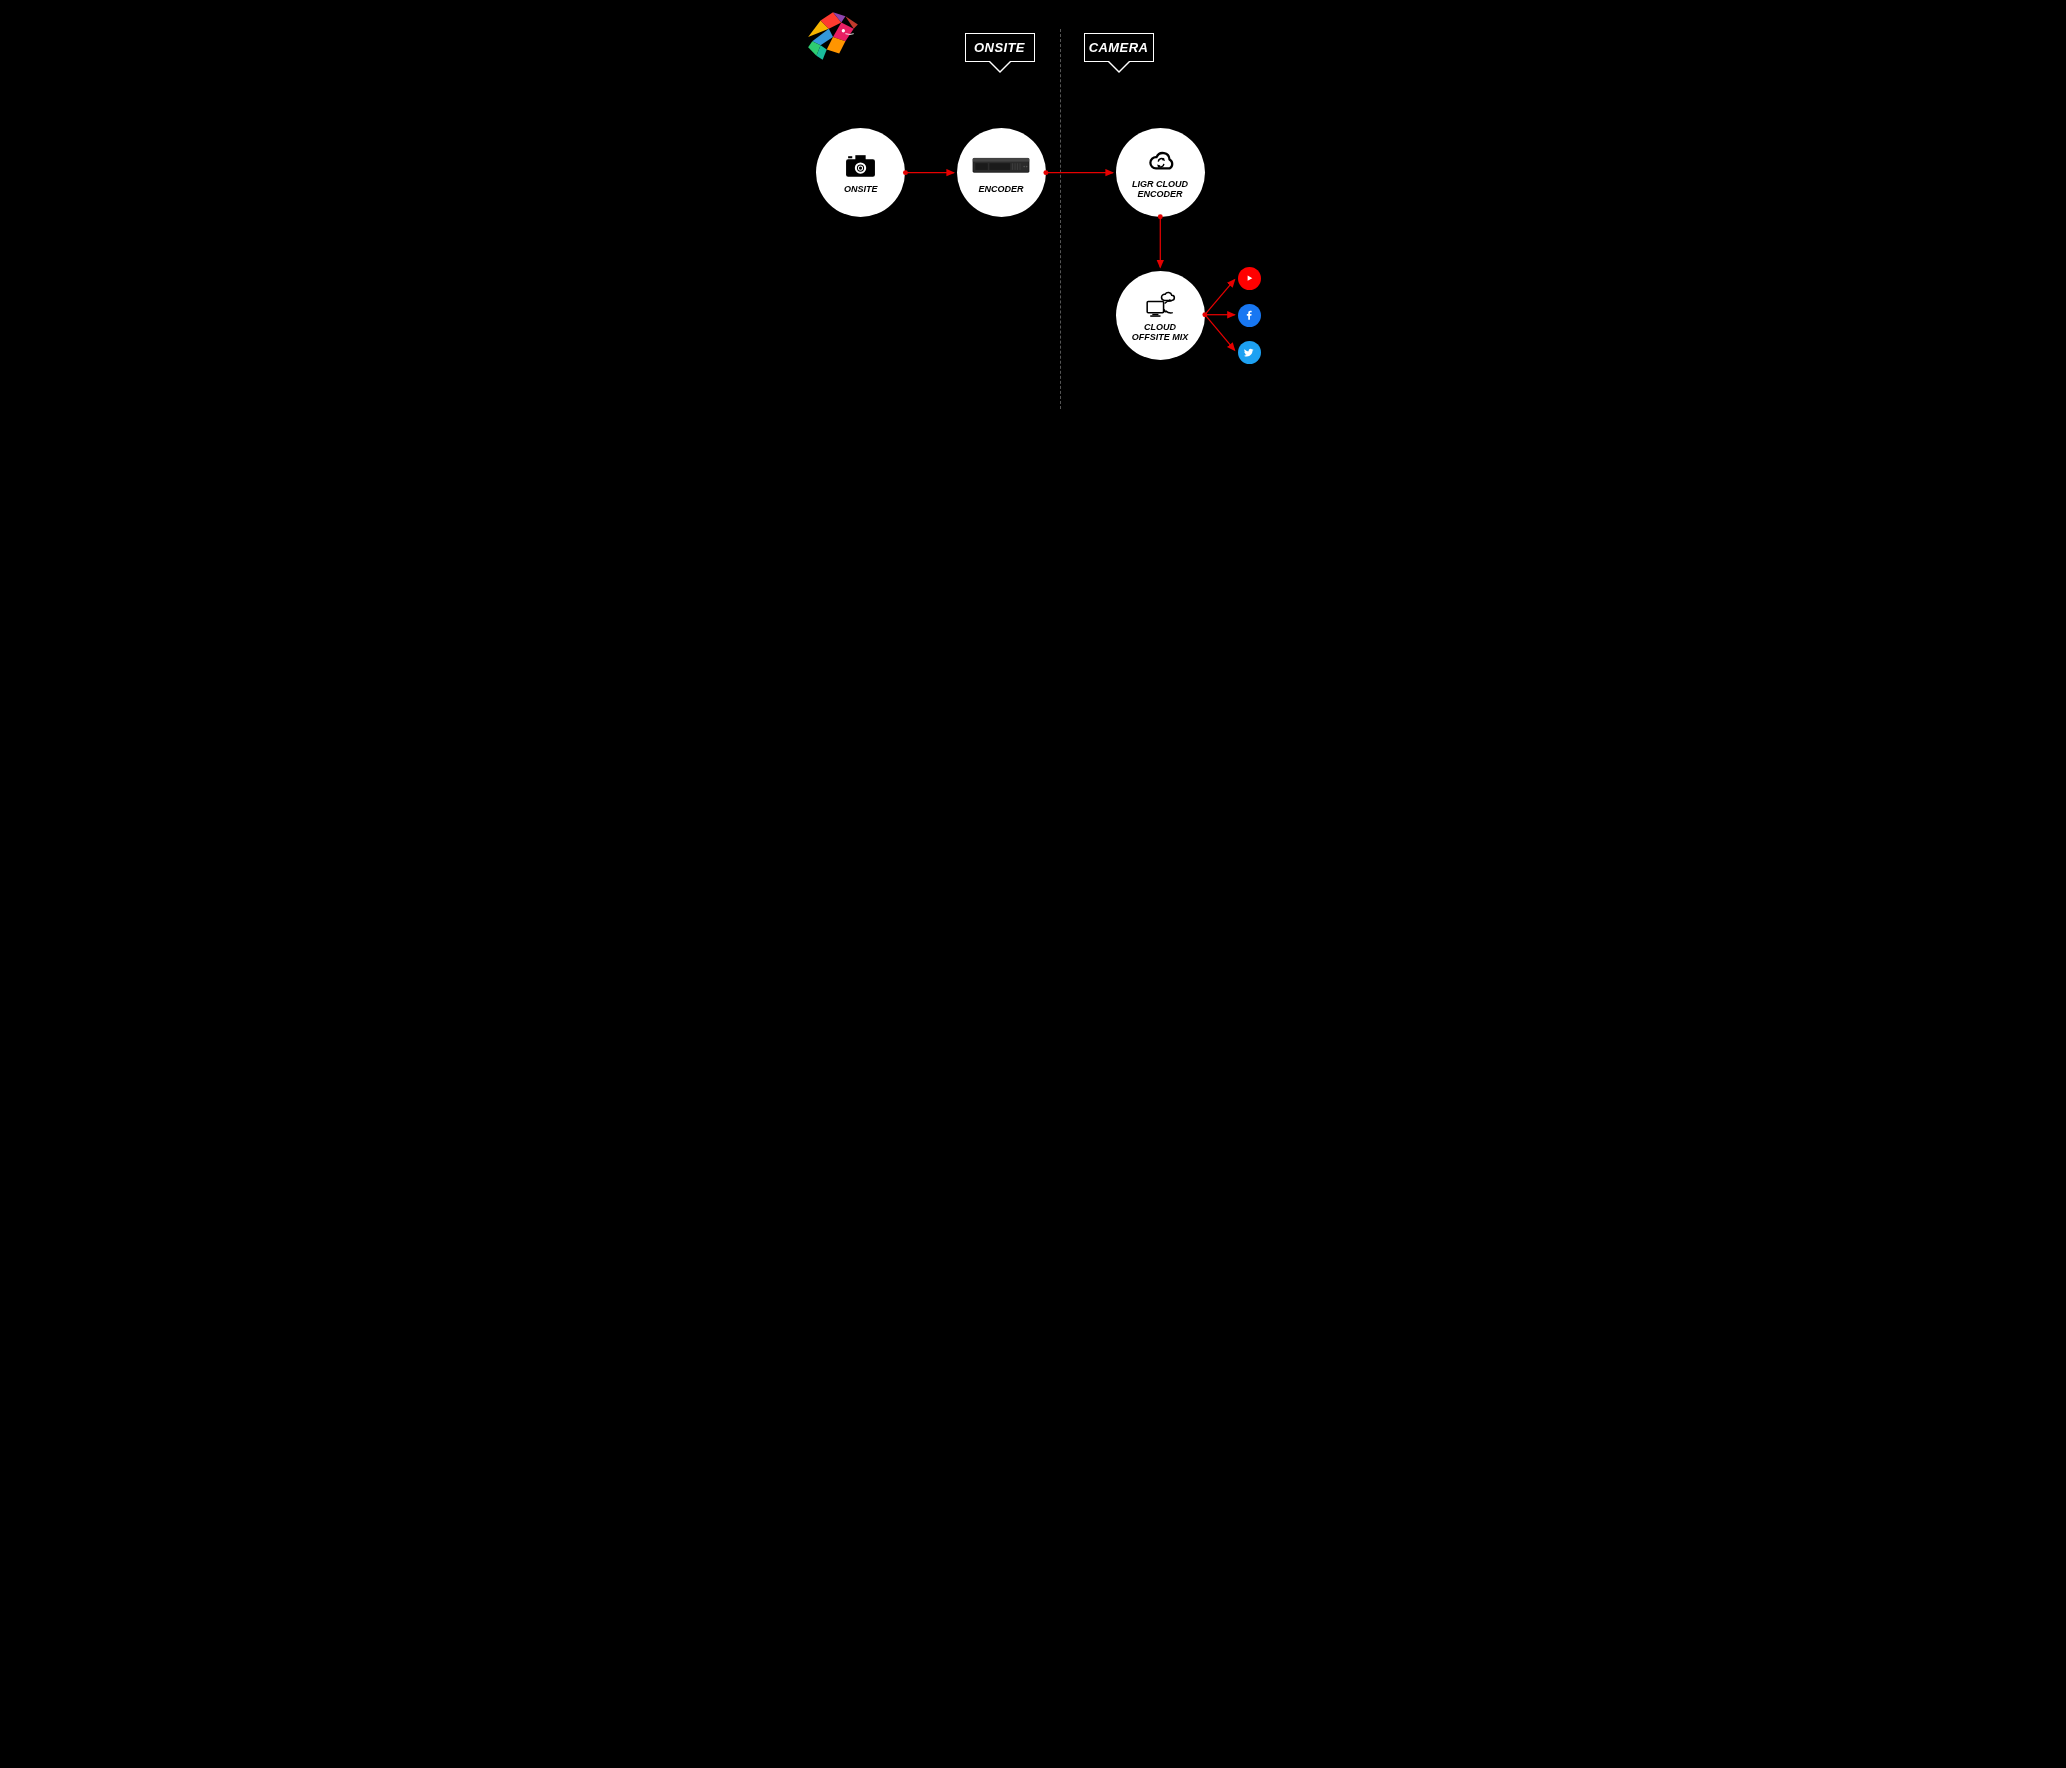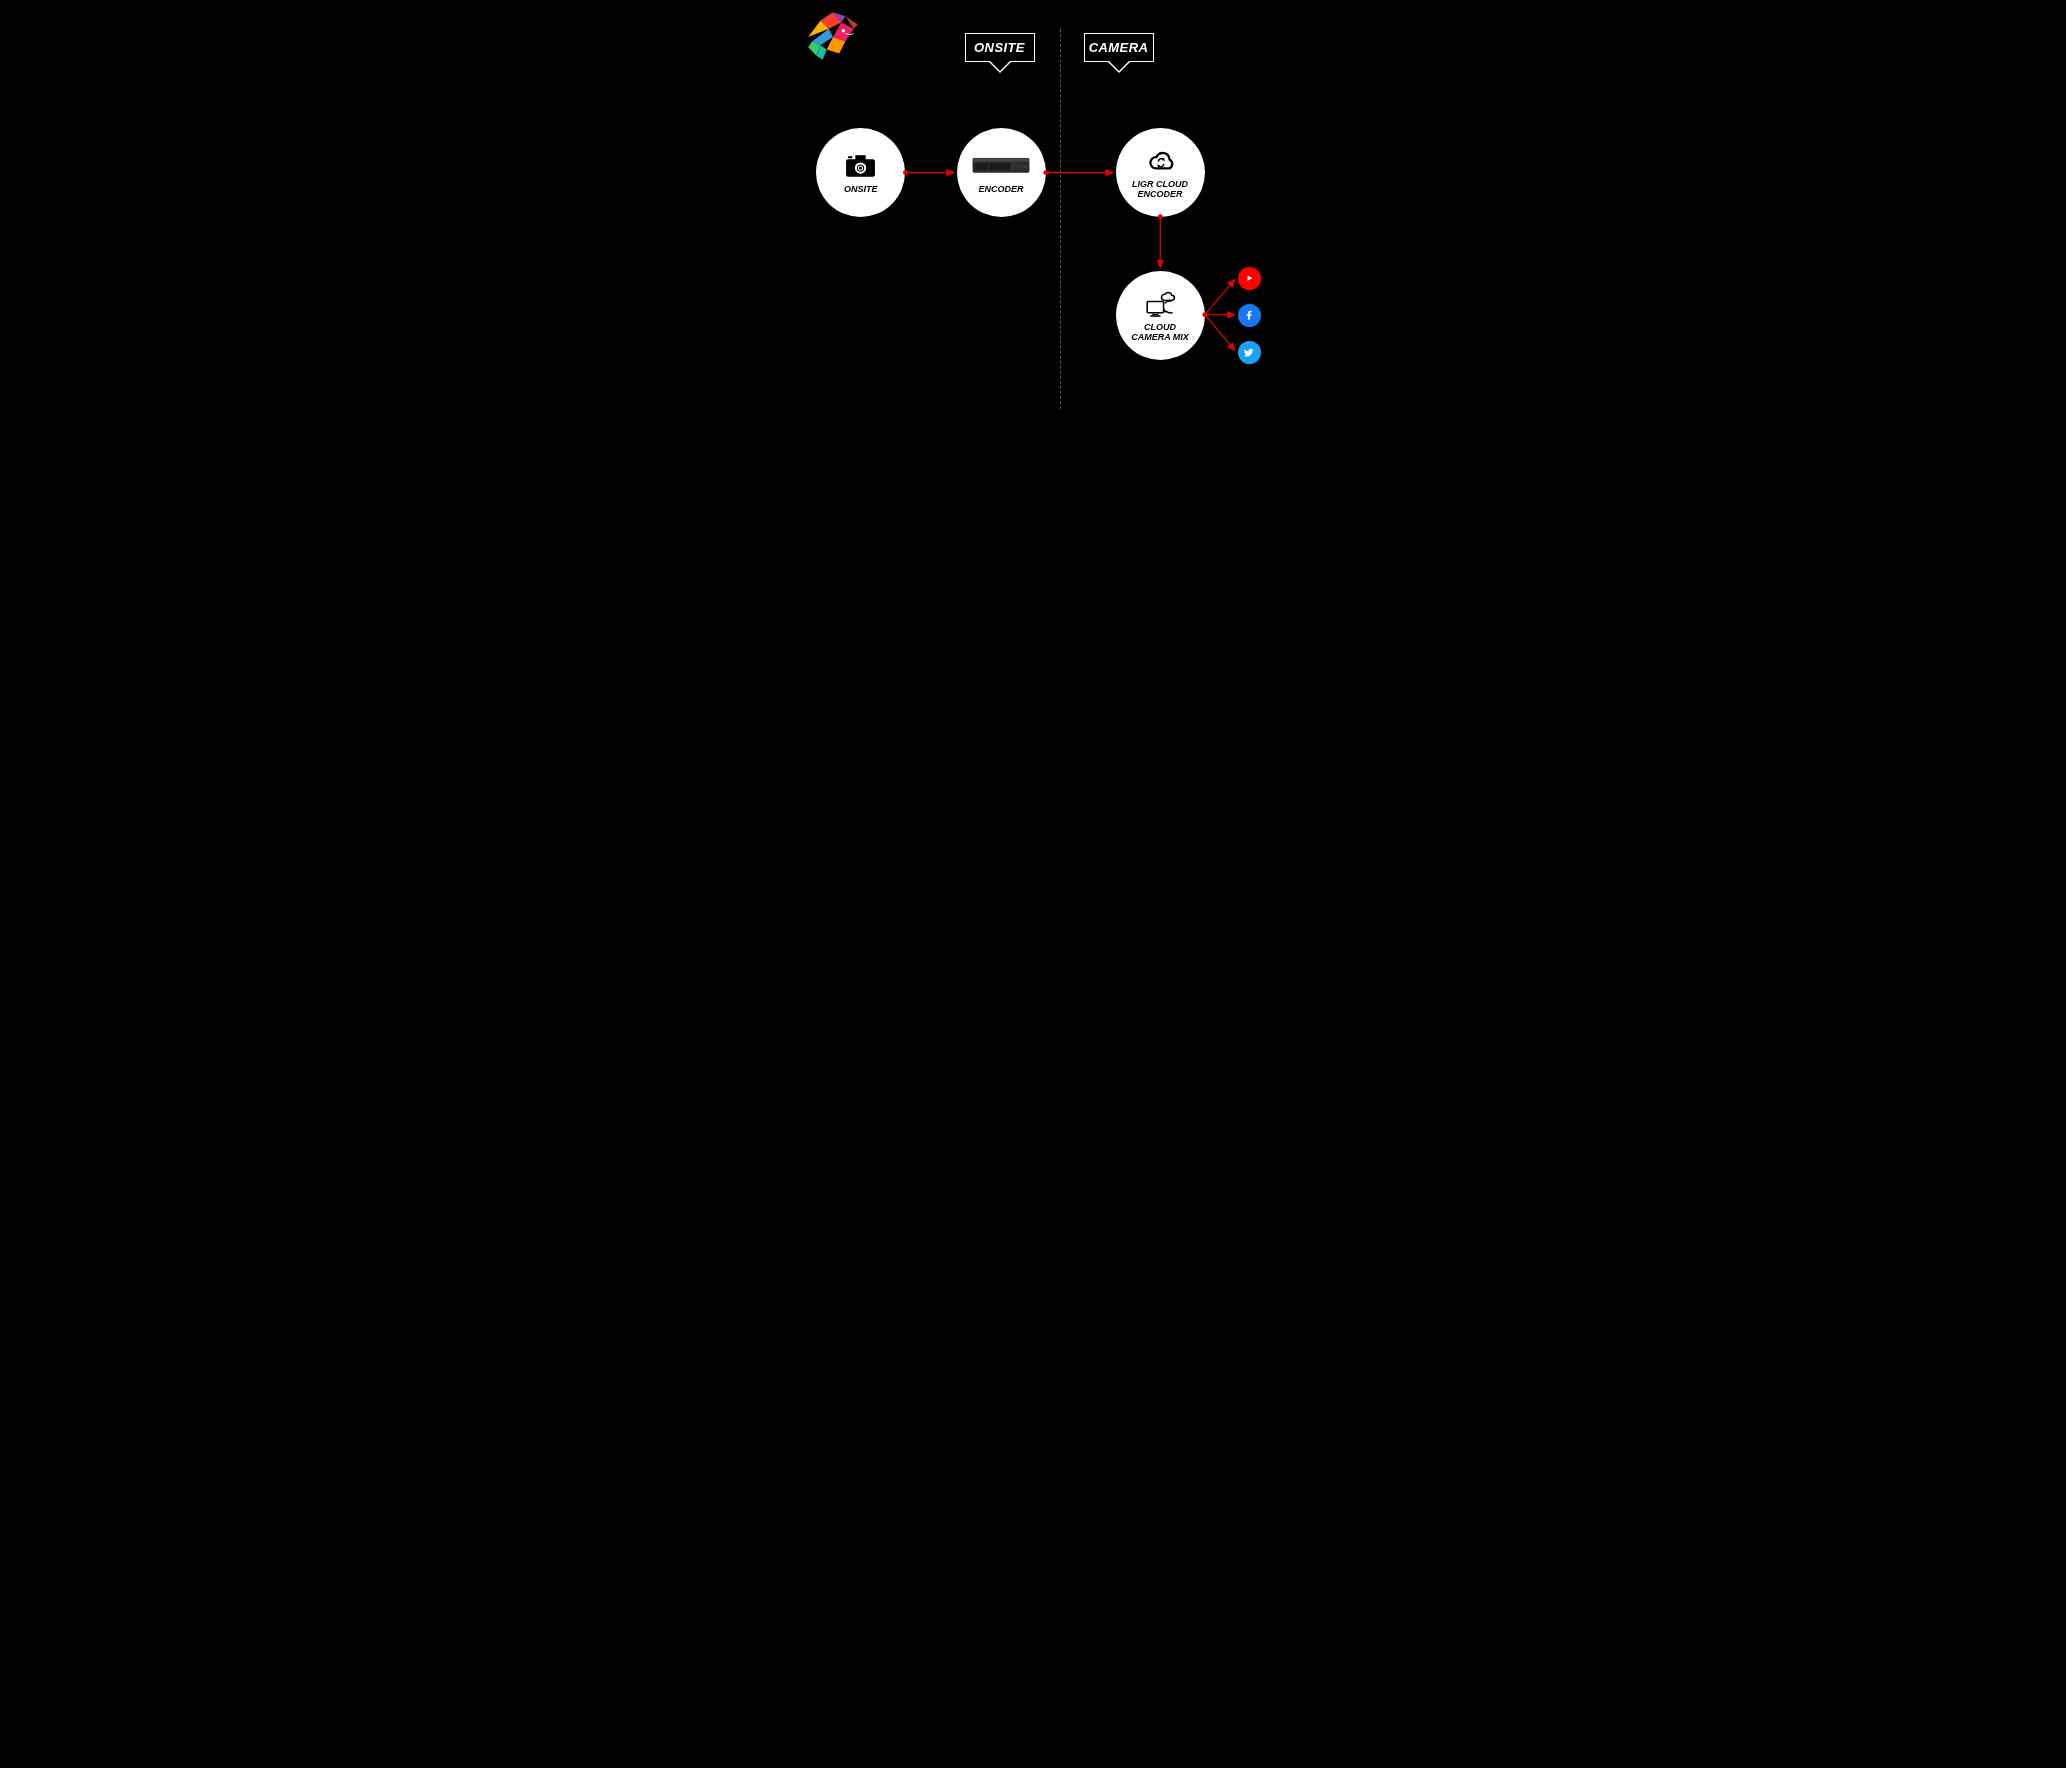--- a/index.html
+++ b/index.html
@@ -199,21 +199,21 @@
         <rect x="14" y="26" width="32" height="22" rx="2" fill="none" stroke="#000" stroke-width="3"></rect>
         <rect x="24" y="50" width="12" height="3" fill="#000"></rect>
         <rect x="20" y="53" width="20" height="3" fill="#000"></rect>
         <path d="M48,30 q6,-6 12,-6" fill="none" stroke="#000" stroke-width="2.5"></path>
         <polygon points="58,21 62,26 54,27" fill="#000"></polygon>
         <path d="M50,44 q6,6 14,4" fill="none" stroke="#000" stroke-width="2.5"></path>
         <polygon points="48,40 52,48 44,46" fill="#000"></polygon>
       </svg>
     </div>
     <div class="label" style="white-space:pre-line;">CLOUD
-CAMERA MIX</div>
+OFFSITE MIX</div>
   </div>
 
   <div class="social yt" style="left:442px; top:267px;">
     <svg viewBox="0 0 24 24" width="12.4" height="12.4">
       <polygon points="9,7 9,17 18,12" fill="#fff"></polygon>
     </svg>
   </div>
   <div class="social fb" style="left:442px; top:304px;">
     <svg viewBox="0 0 24 24" width="12.4" height="12.4">
       <path d="M13.5,21v-8h2.7l0.4-3.1h-3.1V8c0-0.9,0.3-1.5,1.6-1.5h1.7V3.7C16.5,3.6,15.5,3.5,14.3,3.5c-2.5,0-4.2,1.5-4.2,4.3v2.1H7.4V13h2.7v8H13.5z" fill="#fff"></path>

